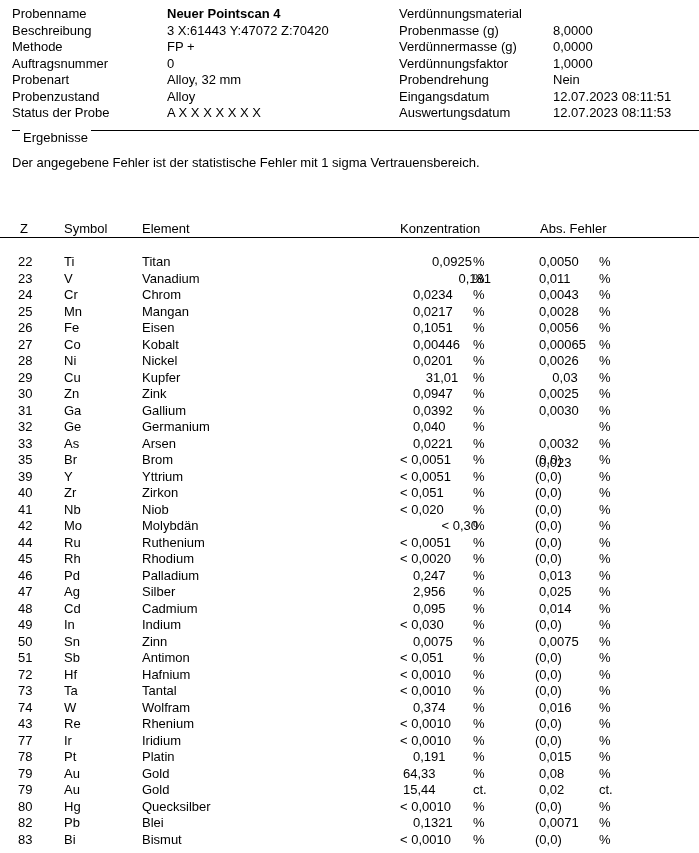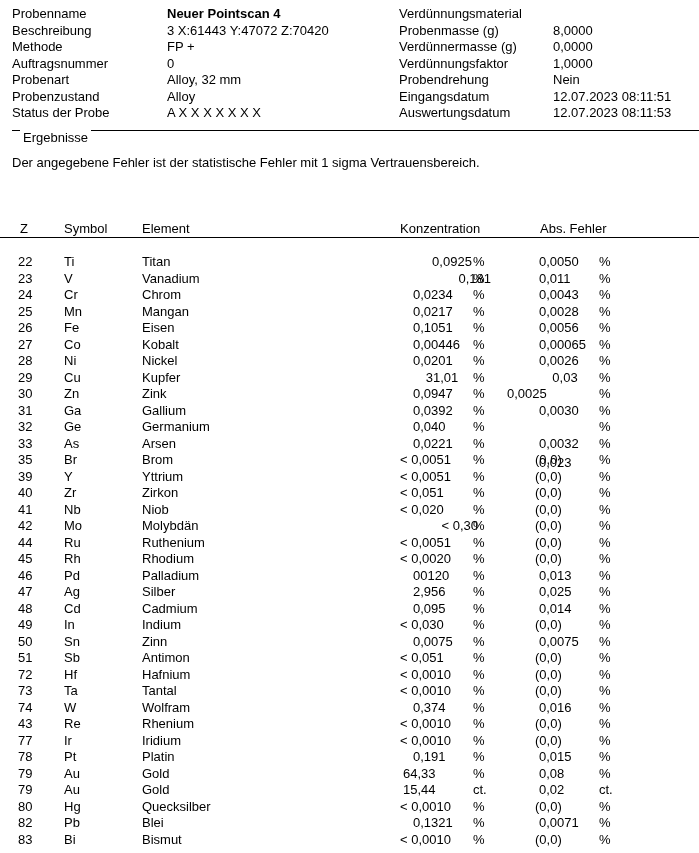--- a/index.html
+++ b/index.html
@@ -197,21 +197,21 @@
       <span class="td c-cunit">%</span>
       <span class="td c-err" style="left: 539px; text-align: center;">0,03</span>
       <span class="td c-eunit">%</span>
     </div>
     <div class="tr">
       <span class="td c-z">30</span>
       <span class="td c-sym">Zn</span>
       <span class="td c-el">Zink</span>
       <span class="td c-conc" style="text-align: left; left: 413px;">0,0947</span>
       <span class="td c-cunit">%</span>
-      <span class="td c-err" style="left: 507px;">0,0025</span>
+      <span class="td c-err" style="left: 539px;">0,0025</span>
       <span class="td c-eunit">%</span>
     </div>
     <div class="tr">
       <span class="td c-z">31</span>
       <span class="td c-sym">Ga</span>
       <span class="td c-el">Gallium</span>
       <span class="td c-conc" style="text-align: left; left: 413px;">0,0392</span>
       <span class="td c-cunit">%</span>
       <span class="td c-err" style="left: 539px;">0,0030</span>
       <span class="td c-eunit">%</span>
@@ -294,21 +294,21 @@
       <span class="td c-el">Rhodium</span>
       <span class="td c-conc" style="text-align: left; left: 400px;">&lt; 0,0020</span>
       <span class="td c-cunit">%</span>
       <span class="td c-err" style="left: 535px;">(0,0)</span>
       <span class="td c-eunit">%</span>
     </div>
     <div class="tr">
       <span class="td c-z">46</span>
       <span class="td c-sym">Pd</span>
       <span class="td c-el">Palladium</span>
-      <span class="td c-conc" style="text-align: left; left: 413px;">00120</span>
+      <span class="td c-conc" style="text-align: left; left: 413px;">0,247</span>
       <span class="td c-cunit">%</span>
       <span class="td c-err" style="left: 539px;">0,013</span>
       <span class="td c-eunit">%</span>
     </div>
     <div class="tr">
       <span class="td c-z">47</span>
       <span class="td c-sym">Ag</span>
       <span class="td c-el">Silber</span>
       <span class="td c-conc" style="text-align: left; left: 413px;">2,956</span>
       <span class="td c-cunit">%</span>

